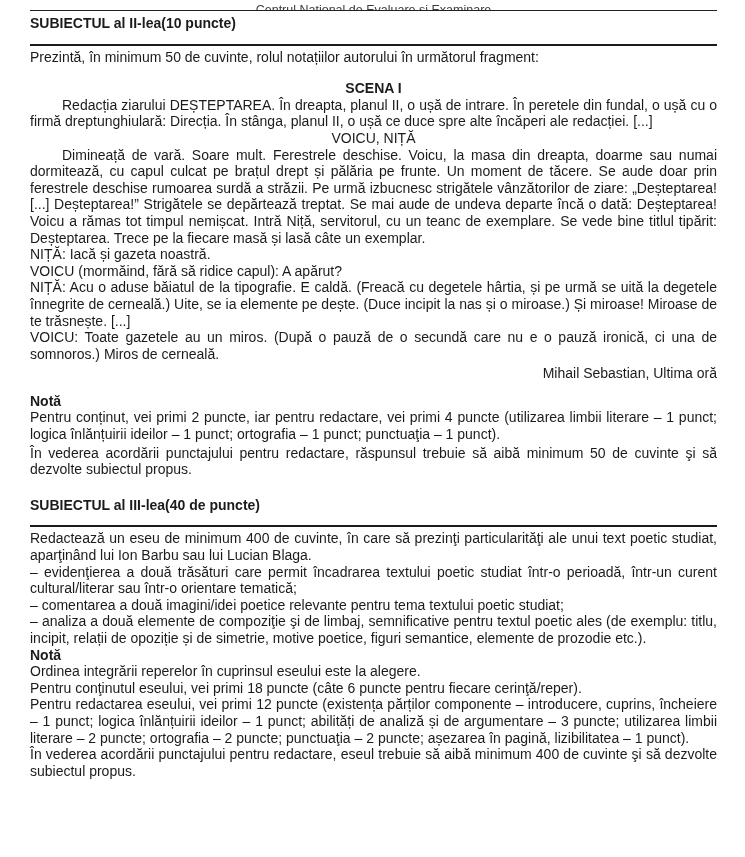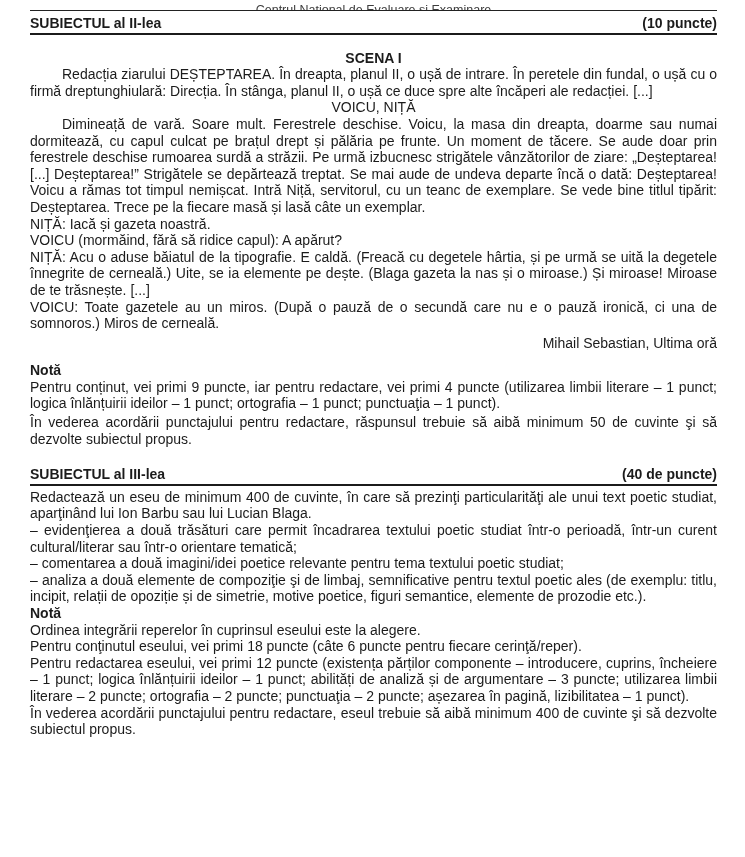--- a/index.html
+++ b/index.html
@@ -37,24 +37,23 @@
     border-bottom: 1.5px solid #222;
     margin-bottom: 4px;
   }
   p { margin: 0; }
   .body, .ctr, .rt, .sec-head {
     font-size: 14px;
     line-height: 16.6px;
   }
   .sec-head {
     display: flex;
-    justify-content: space-between;
     font-weight: bold;
     border-bottom: 2px solid #1b1b1b;
-    padding-bottom: 1px;
+    padding-bottom: 12px;
     margin-top: 2px;
     margin-bottom: 3px;
   }
   .just { text-align: justify; }
   .ind  { text-indent: 32px; }
   .ctr  { text-align: center; }
   .rt   { text-align: right; }
   .bd   { font-weight: bold; }
   .mt-blank { margin-top: 15px; }  
   .mt-med   { margin-top: 11px; }
@@ -70,38 +69,39 @@
   <div class="top-header">
     <span>Centrul Naţional de Evaluare şi Examinare</span>
   </div>
   <div class="hr"></div>
 
   <div class="sec-head">
     <span>SUBIECTUL al II-lea</span>
     <span>(10 puncte)</span>
   </div>
 
+  <p class="body"><span>Prezintă, în minimum 50 de cuvinte, rolul notațiilor autorului în următorul fragment:</span></p>
 
   <p class="ctr bd mt-blank">SCENA I</p>
 
   <p class="body just ind"><span class="i">Redacția ziarului DEȘTEPTAREA. În dreapta, planul II, o ușă de intrare. În peretele din fundal, o ușă cu o firmă dreptunghiulară: </span><span>Direcția.</span><span class="i"> În stânga, planul II, o ușă ce duce spre alte încăperi ale redacției. [...]</span></p>
 
   <p class="ctr">VOICU, NIȚĂ</p>
 
   <p class="body just ind"><span class="i">Dimineață de vară. Soare mult. Ferestrele deschise. Voicu, la masa din dreapta, doarme sau numai dormitează, cu capul culcat pe brațul drept și pălăria pe frunte. Un moment de tăcere. Se aude doar prin ferestrele deschise rumoarea surdă a străzii. Pe urmă izbucnesc strigătele vânzătorilor de ziare: </span><span>„Deșteptarea! [...] Deșteptarea!”</span><span class="i"> Strigătele se depărtează treptat. Se mai aude de undeva departe încă o dată: </span><span>Deșteptarea!</span><span class="i"> Voicu a rămas tot timpul nemișcat. Intră Niță, servitorul, cu un teanc de exemplare. Se vede bine titlul tipărit: </span><span>Deșteptarea.</span><span class="i"> Trece pe la fiecare masă și lasă câte un exemplar.</span></p>
 
   <p class="body just"><span>NIȚĂ: Iacă și gazeta noastră.</span></p>
   <p class="body just"><span>VOICU </span><span class="i">(mormăind, fără să ridice capul)</span><span>: A apărut?</span></p>
-  <p class="body just"><span>NIȚĂ: Acu o aduse băiatul de la tipografie. E caldă. </span><span class="i">(Freacă cu degetele hârtia, și pe urmă se uită la degetele înnegrite de cerneală.)</span><span> Uite, se ia elemente pe dește. </span><span class="i">(Blaga gazeta la nas și o miroase.)</span><span> Și miroase! Miroase de te trăsnește. [...]</span></p>
+  <p class="body just"><span>NIȚĂ: Acu o aduse băiatul de la tipografie. E caldă. </span><span class="i">(Freacă cu degetele hârtia, și pe urmă se uită la degetele înnegrite de cerneală.)</span><span> Uite, se ia elemente pe dește. </span><span class="i">(Duce incipit la nas și o miroase.)</span><span> Și miroase! Miroase de te trăsnește. [...]</span></p>
   <p class="body just"><span>VOICU: Toate gazetele au un miros. </span><span class="i">(După o pauză de o secundă care nu e o pauză ironică, ci una de somnoros.)</span><span> Miros de cerneală.</span></p>
 
   <p class="rt mt-xs"><span>Mihail Sebastian, </span><span class="i">Ultima oră</span></p>
 
   <p class="body bd mt-med">Notă</p>
-  <p class="body just"><span>Pentru </span><span class="b">conținut</span><span>, vei primi 9 puncte, iar pentru </span><span class="b">redactare</span><span>, vei primi 4 puncte (utilizarea limbii literare – 1 punct; logica înlănțuirii ideilor – 1 punct; ortografia – 1 punct; punctuaţia – 1 punct).</span></p>
+  <p class="body just"><span>Pentru </span><span class="b">conținut</span><span>, vei primi 2 puncte, iar pentru </span><span class="b">redactare</span><span>, vei primi 4 puncte (utilizarea limbii literare – 1 punct; logica înlănțuirii ideilor – 1 punct; ortografia – 1 punct; punctuaţia – 1 punct).</span></p>
   <p class="body just mt-sm"><span class="b">În vederea acordării punctajului pentru redactare, răspunsul trebuie să aibă minimum 50 de cuvinte şi să dezvolte subiectul propus.</span></p>
 
   <div class="sec-head mt-sec">
     <span>SUBIECTUL al III-lea</span>
     <span>(40 de puncte)</span>
   </div>
 
   <p class="body just"><span>Redactează un eseu de minimum 400 de cuvinte, în care să prezinţi </span><span class="i">particularităţi ale unui text poetic studiat</span><span>, aparţinând lui Ion Barbu sau lui Lucian Blaga.</span></p>
 
 

